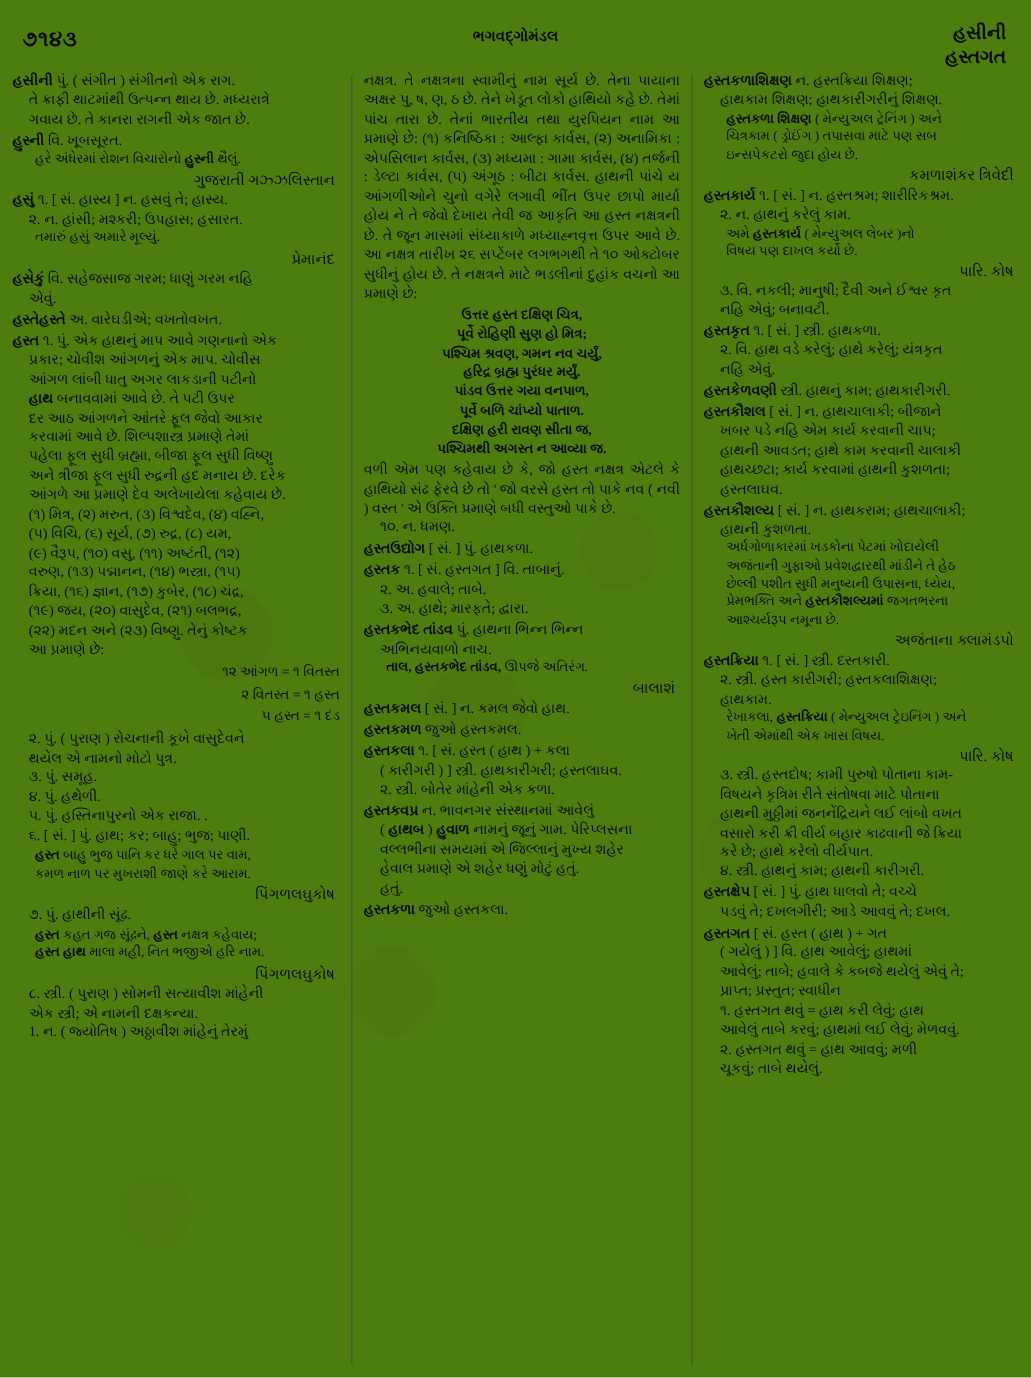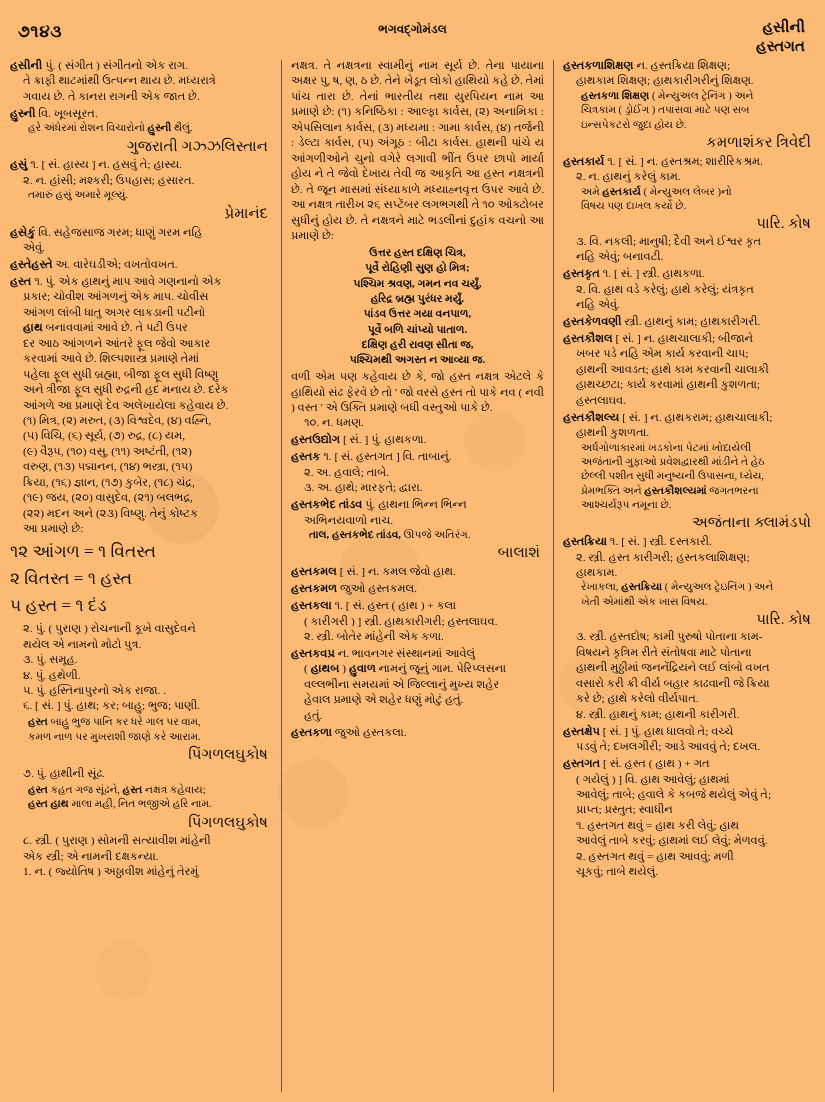--- a/index.html
+++ b/index.html
@@ -8,21 +8,21 @@
     font-family:"Liberation Serif","DejaVu Serif",serif;
     color:#111;
     position:relative;
     overflow:hidden;
   }
   .page{
     position:relative;
     width:825px;height:1102px;
     box-sizing:border-box;
     padding:14px 10px 6px 10px;
-    background:#fdba74;
+    background:#4d7c0f;
   }
   
   .scan-noise{
     position:absolute;inset:0;
     pointer-events:none;
     background:
       radial-gradient(circle at 22% 46%, rgba(0,0,0,.035) 0 36px, rgba(0,0,0,0) 38px),
       radial-gradient(circle at 46% 52%, rgba(0,0,0,.030) 0 40px, rgba(0,0,0,0) 42px),
       radial-gradient(circle at 38% 72%, rgba(0,0,0,.028) 0 34px, rgba(0,0,0,0) 36px),
       radial-gradient(circle at 60% 40%, rgba(0,0,0,.025) 0 30px, rgba(0,0,0,0) 32px),
@@ -77,34 +77,34 @@
   .ind{padding-left:13px;display:block;}
   .cite{
     display:block;
     padding-left:18px;
     font-size:10.6px;
     font-family:Liberation Serif, serif;
   }
   .attrib{
     display:block;
     text-align:right;
-    font-size:15px;
+    font-size:12px;
     padding-right:4px;
   }
   .verse{
     display:block;
     text-align:center;
     font-size:10.8px;
     line-height:1.42;
     font-weight:bold;
   }
   .tbl{
     display:block;
-    text-align:left;
-    font-size:17px;
+    text-align:right;
+    font-size:11px;
     line-height:1.6;
   }
   
   .col, .header{
     filter:contrast(1.06) saturate(.9);
   }
 </style>
 </head>
 <body>
 

